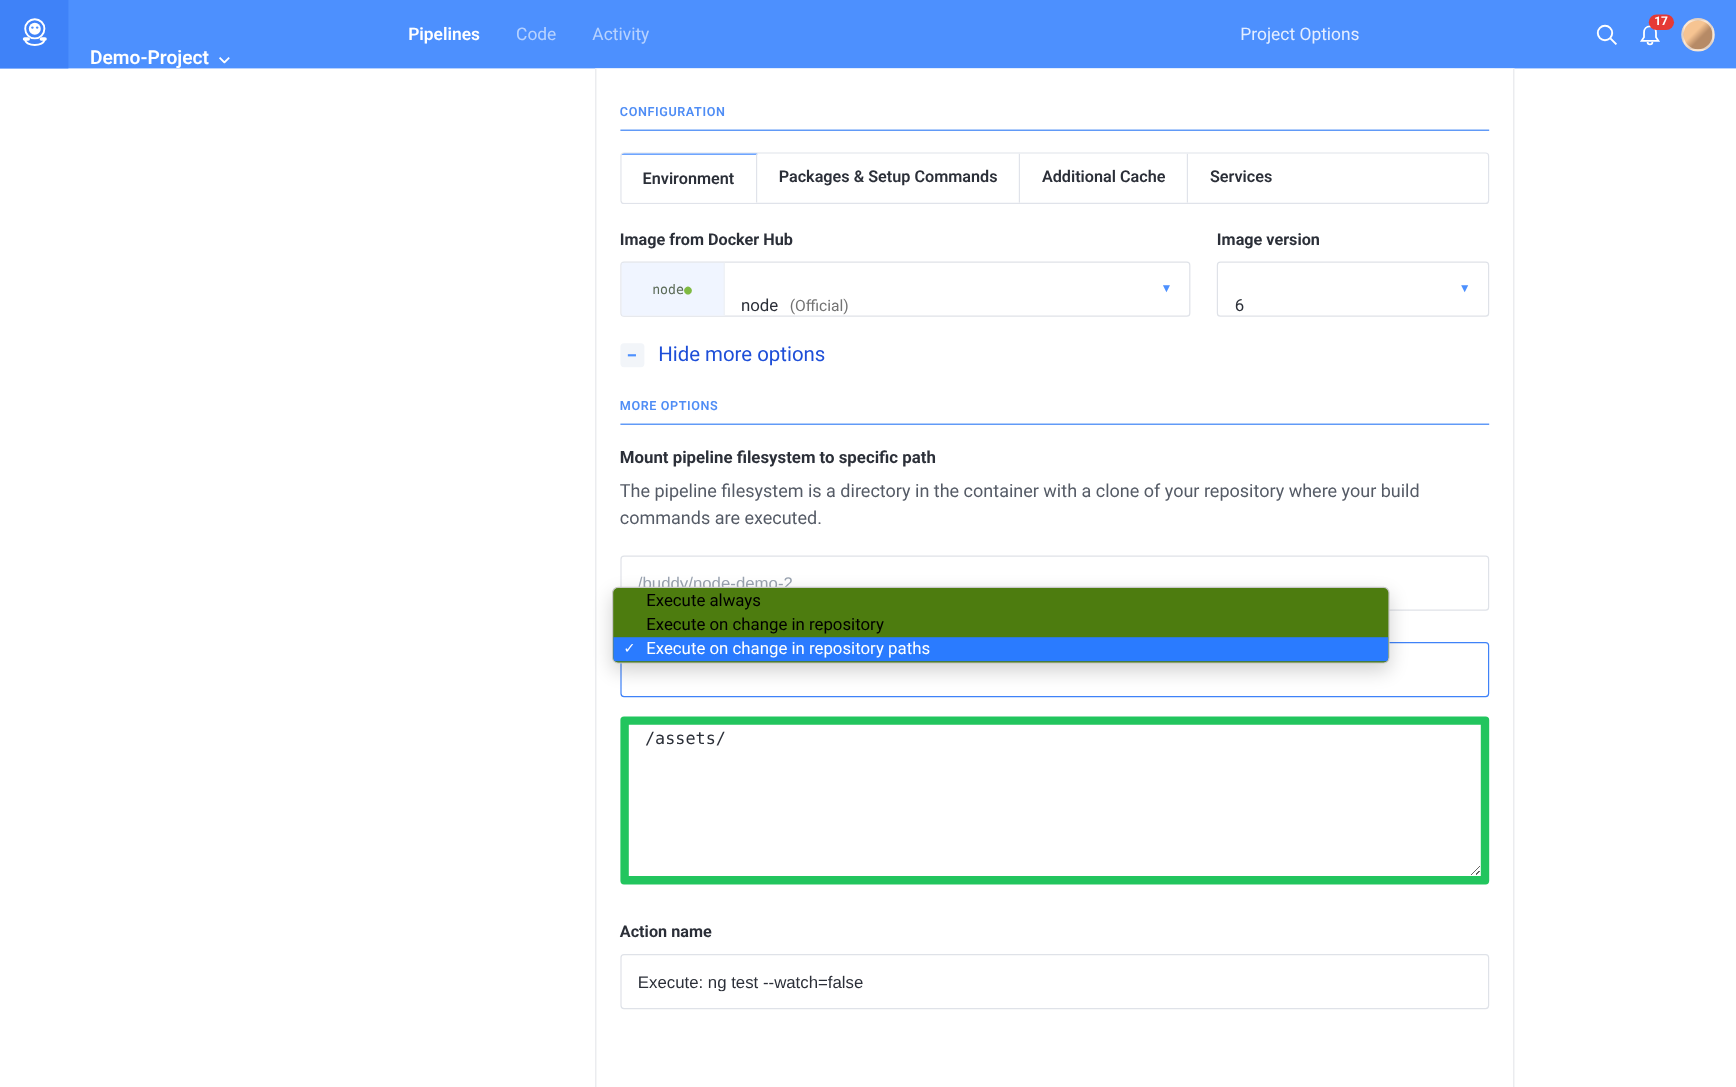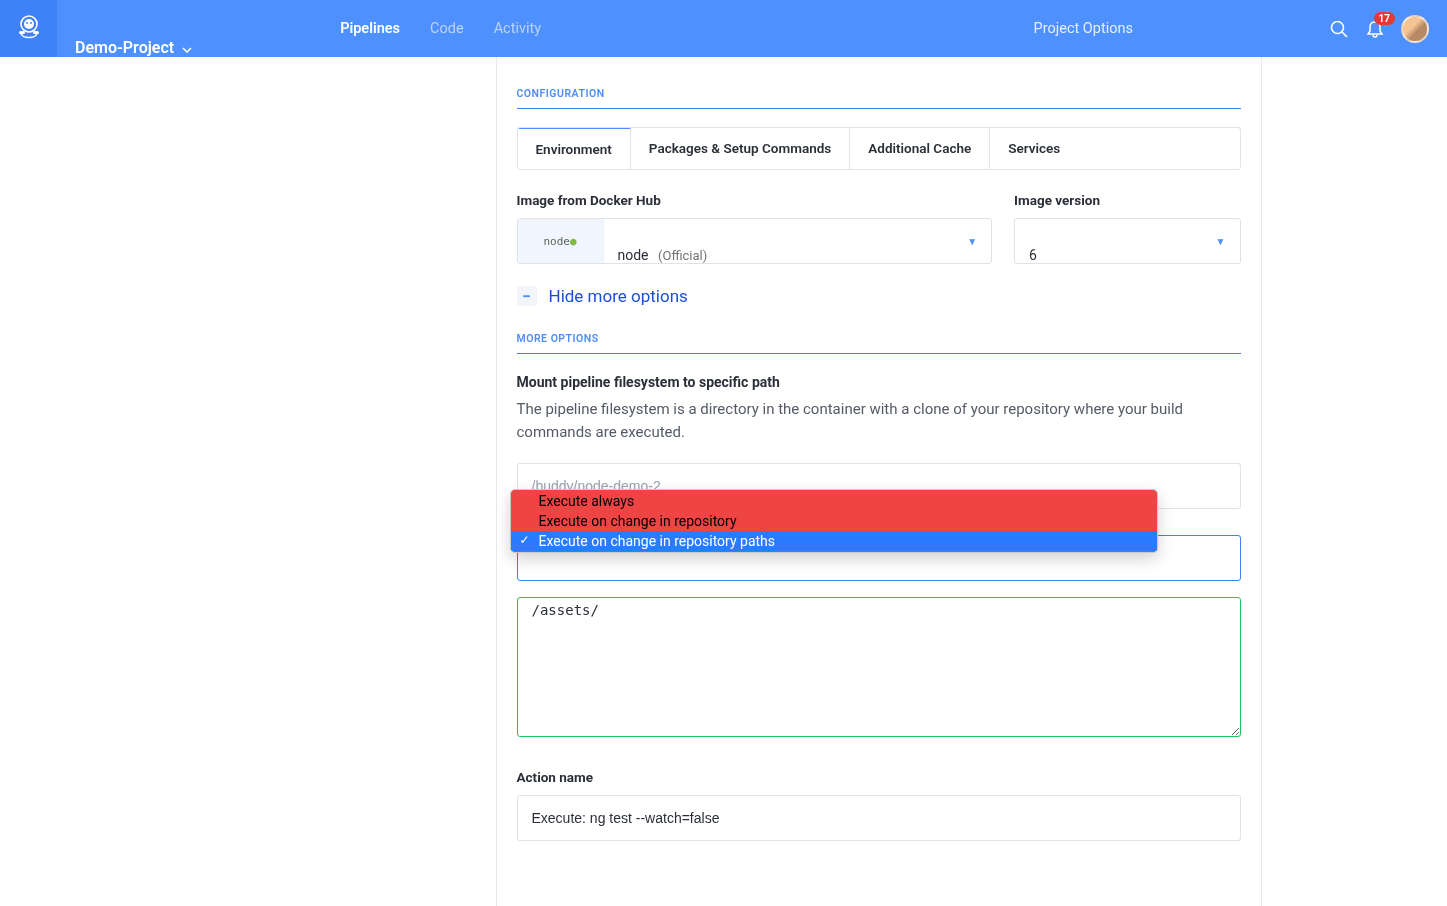--- a/index.html
+++ b/index.html
@@ -145,32 +145,32 @@
     .hide-more a { color:#1d4ed8; font-size:17px; text-decoration:none; }
 
     .subheading { font-size: 14px; font-weight: 700; color:#2b2f38; margin-bottom: 8px; }
     .desc { font-size: 15px; color:#555b66; line-height: 1.55; margin-bottom: 18px; }
     .input {
       width: 100%; border:1px solid #dfe2e8; border-radius:3px;
       height: 46px; padding: 0 14px; font-size: 14px; color:#2b2f38;
     }
     .input::placeholder { color:#9aa3b0; }
     .textarea {
-      width:100%; border:1px solid #22c55e; border-radius:3px;
+      width:100%; border:7px solid #22c55e; border-radius:3px;
       padding: 4px 14px; font-size: 14px; color:#2b2f38;
       height: 140px; resize: vertical;
     }
 
     
     .dropdown-wrap { position: relative; margin-top: 26px; margin-bottom: 16px;}
     .dropdown-popup {
       position: absolute;
       top: -46px; left: -7px;
       width: 648px;
-      background: #ef4444;
+      background: #4d7c0f;
       border: 1px solid #c9c9c9;
       border-radius: 5px;
       box-shadow: 0 6px 16px rgba(0,0,0,0.18);
       overflow: hidden;
       z-index: 50;
       padding: 1px 0;
     }
     .dropdown-popup .opt {
       padding: 2px 12px 2px 28px;
       font-size: 14px;

